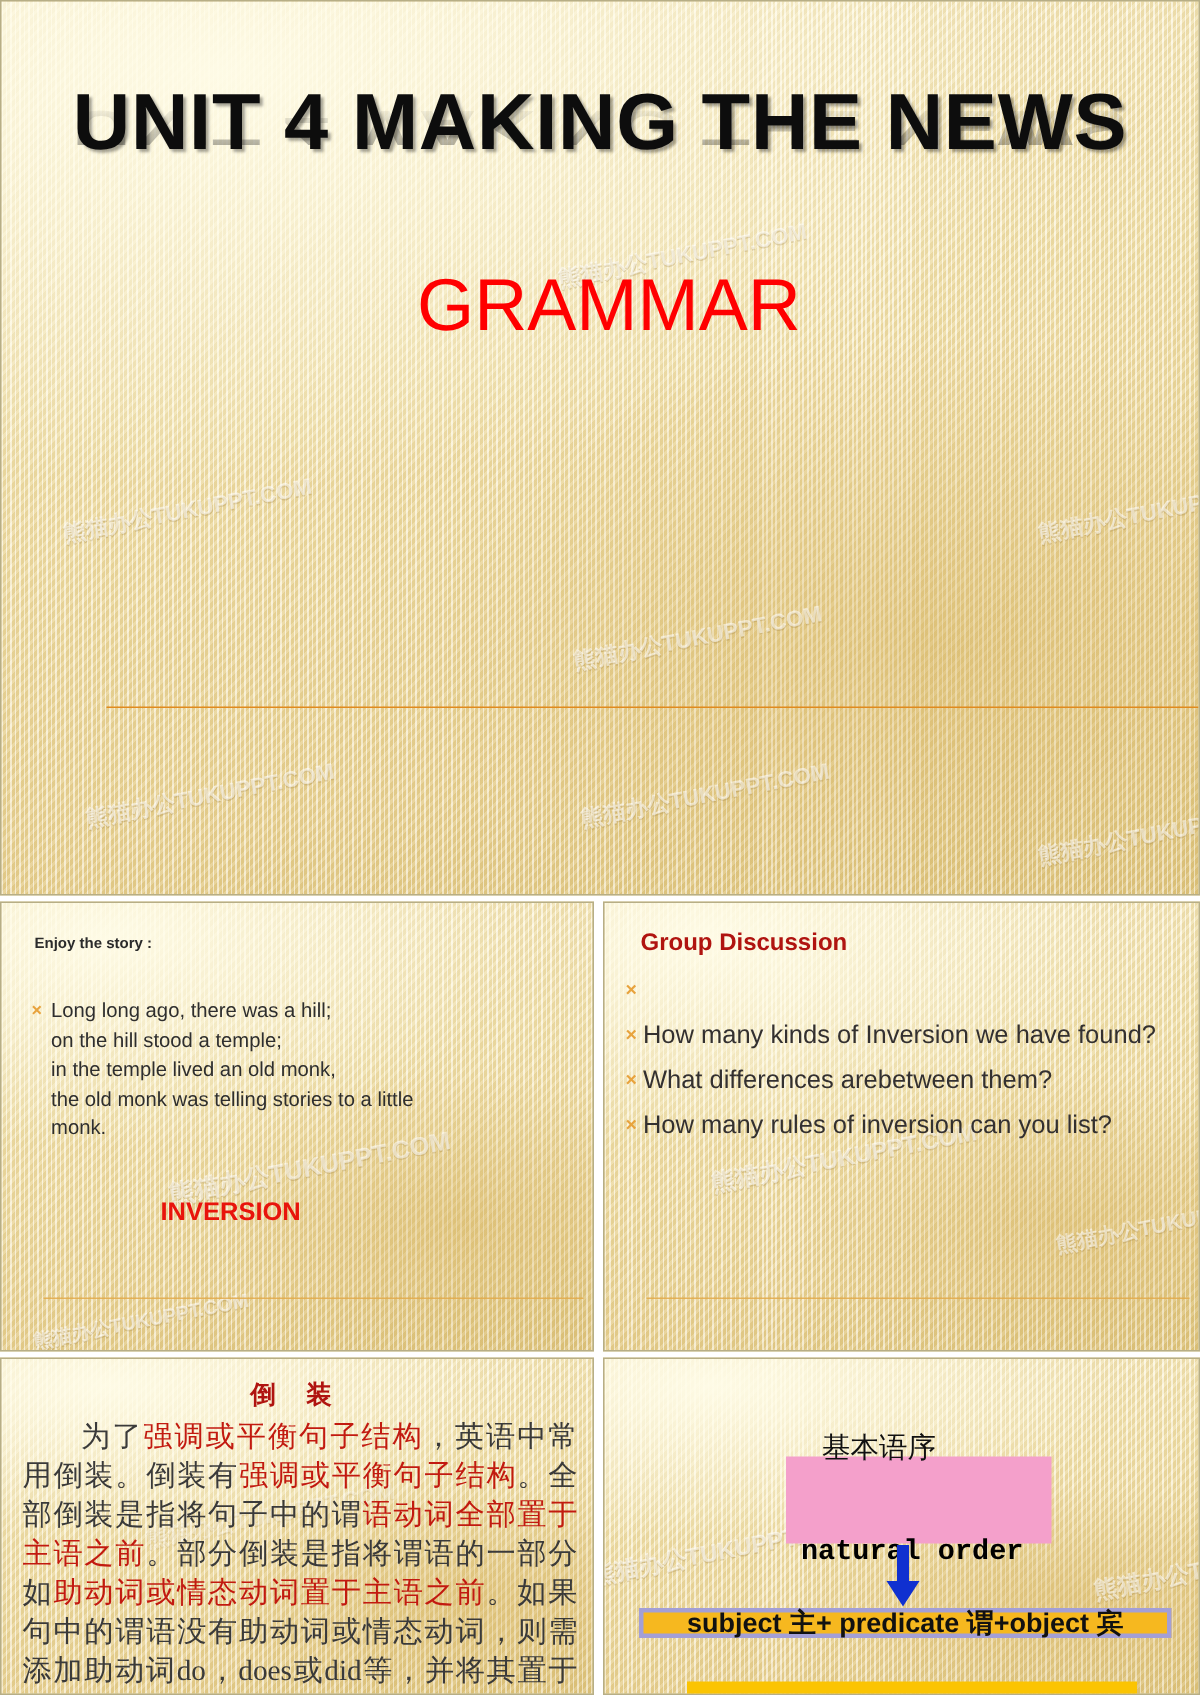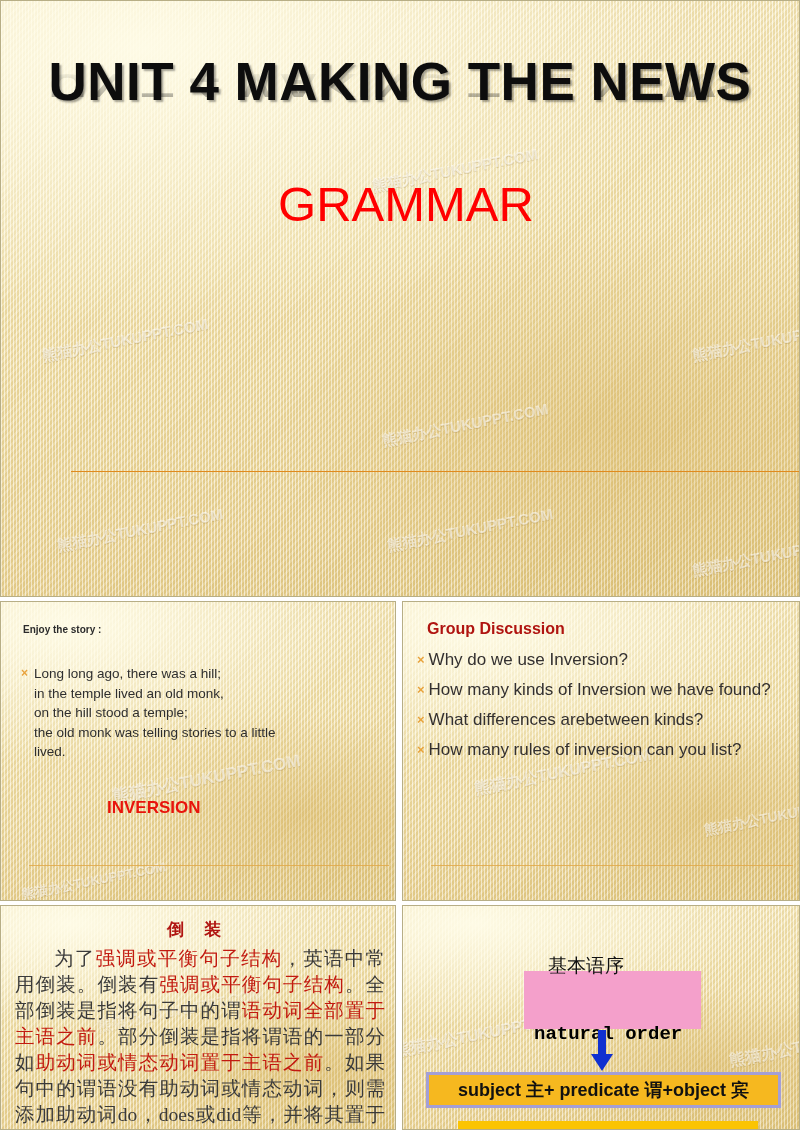--- a/index.html
+++ b/index.html
@@ -239,21 +239,21 @@
 
   .no-arrow {
     position: absolute;
     left: 187px; top: 124px;
     width: 24px; height: 42px;
   }
 
   .no-yellow {
     position: absolute;
     left: 23px; top: 166px;
-    width: 355px; height: 36px;
+    width: 355px; height: 20px;
     background: #f6b81f;
     border: 3px solid #a39fd6;
     display: flex;
     align-items: center;
     justify-content: center;
   }
   .no-yellow span {
     font-size: 18px;
     font-weight: bold;
     color: #111;
@@ -322,51 +322,50 @@
     <div class="wm" style="left:110px; top:165px; font-size:17px;">熊猫办公TUKUPPT.COM</div>
     <div class="wm" style="left:20px; top:270px; font-size:13px;">熊猫办公TUKUPPT.COM</div>
 
     <div class="story-head">Enjoy the story :</div>
 
     <div class="story-body">
       <div class="story-bullet-row">
         <span class="bullet-x">×</span>
         <div class="story-lines">
           <span>Long long ago,  there  was  a hill;</span>
+          <span>on the hill stood a temple;</span>
           <span>in the temple lived an old monk,</span>
-          <span>on the hill stood a temple;</span>
           <span> the old monk was telling stories to a little</span>
-          <span>lived.</span>
+          <span>monk.</span>
         </div>
       </div>
     </div>
 
     <div class="story-inversion">INVERSION</div>
     <div class="sl-rule"></div>
   </div>
 
   <div class="slide" id="slide-discussion">
 
     <div class="wm" style="left:70px; top:160px; font-size:16px;">熊猫办公TUKUPPT.COM</div>
     <div class="wm" style="left:300px; top:205px; font-size:14px;">熊猫办公TUKUPPT.COM</div>
 
     <div class="disc-head">Group Discussion</div>
 
     <div class="disc-list">
       <div class="disc-item">
         <span class="bullet-x">×</span>
-        <span class="disc-text">Why do we use Inversion?</span>
       </div>
       <div class="disc-item">
         <span class="bullet-x">×</span>
         <span class="disc-text">How many kinds of Inversion we have found?</span>
       </div>
       <div class="disc-item">
         <span class="bullet-x">×</span>
-        <span class="disc-text">What differences arebetween kinds?</span>
+        <span class="disc-text">What differences arebetween them?</span>
       </div>
       <div class="disc-item">
         <span class="bullet-x">×</span>
         <span class="disc-text">How many rules of inversion can you list?</span>
       </div>
     </div>
 
     <div class="sl-rule"></div>
   </div>
 

